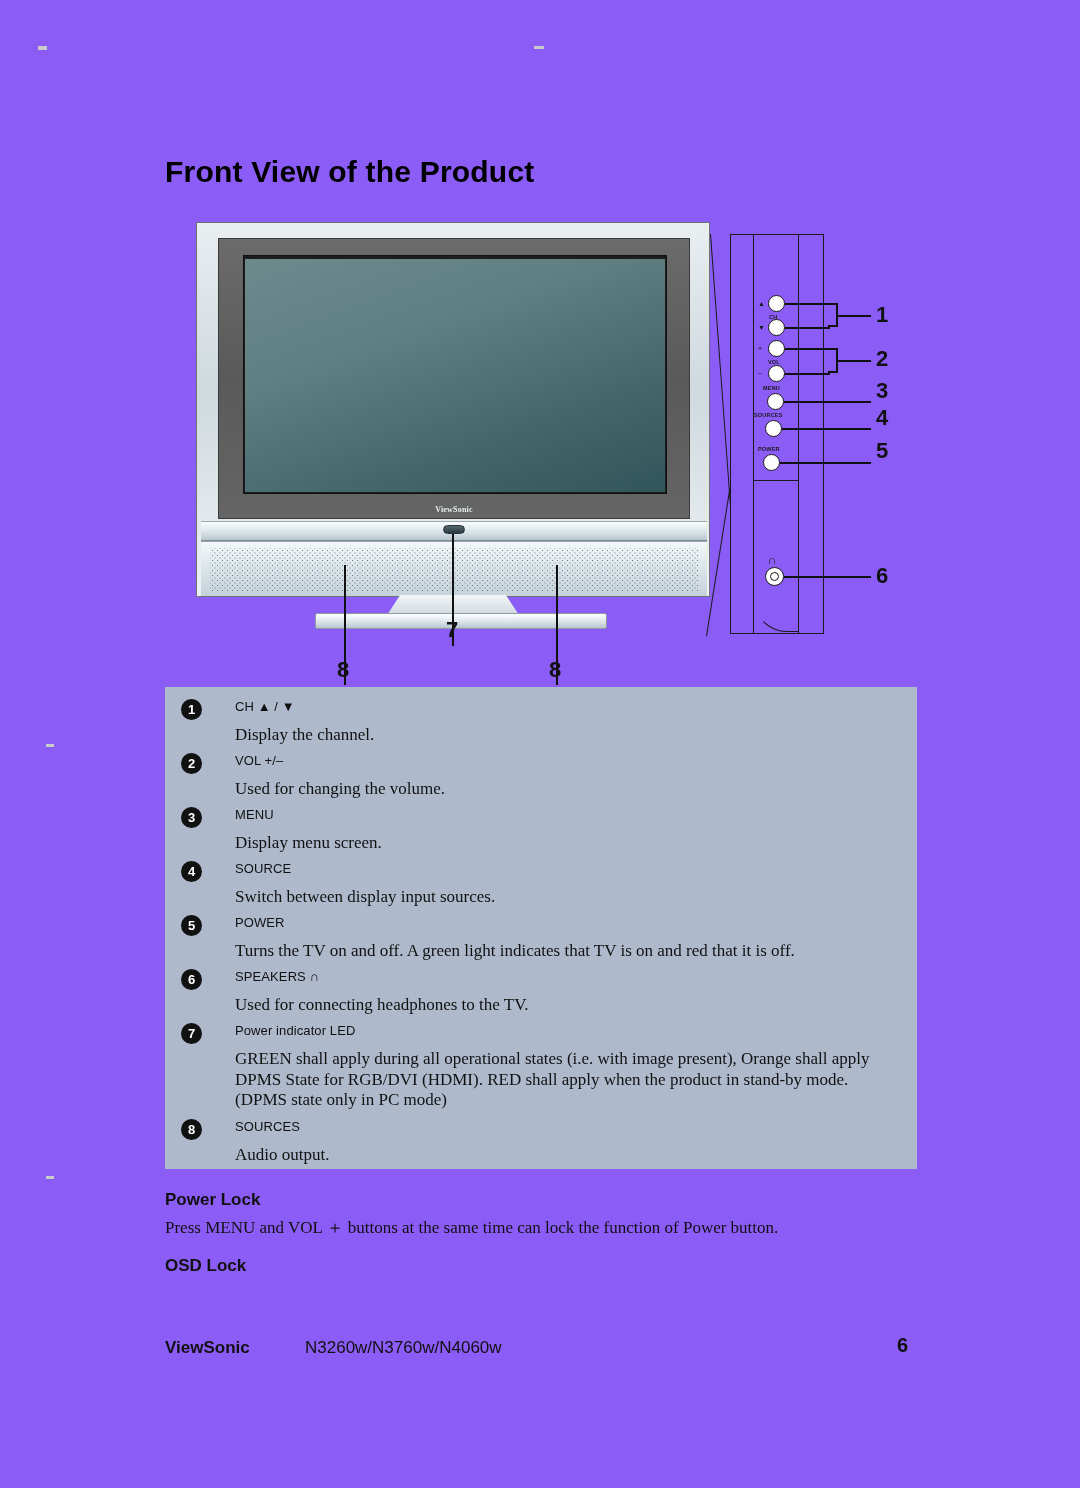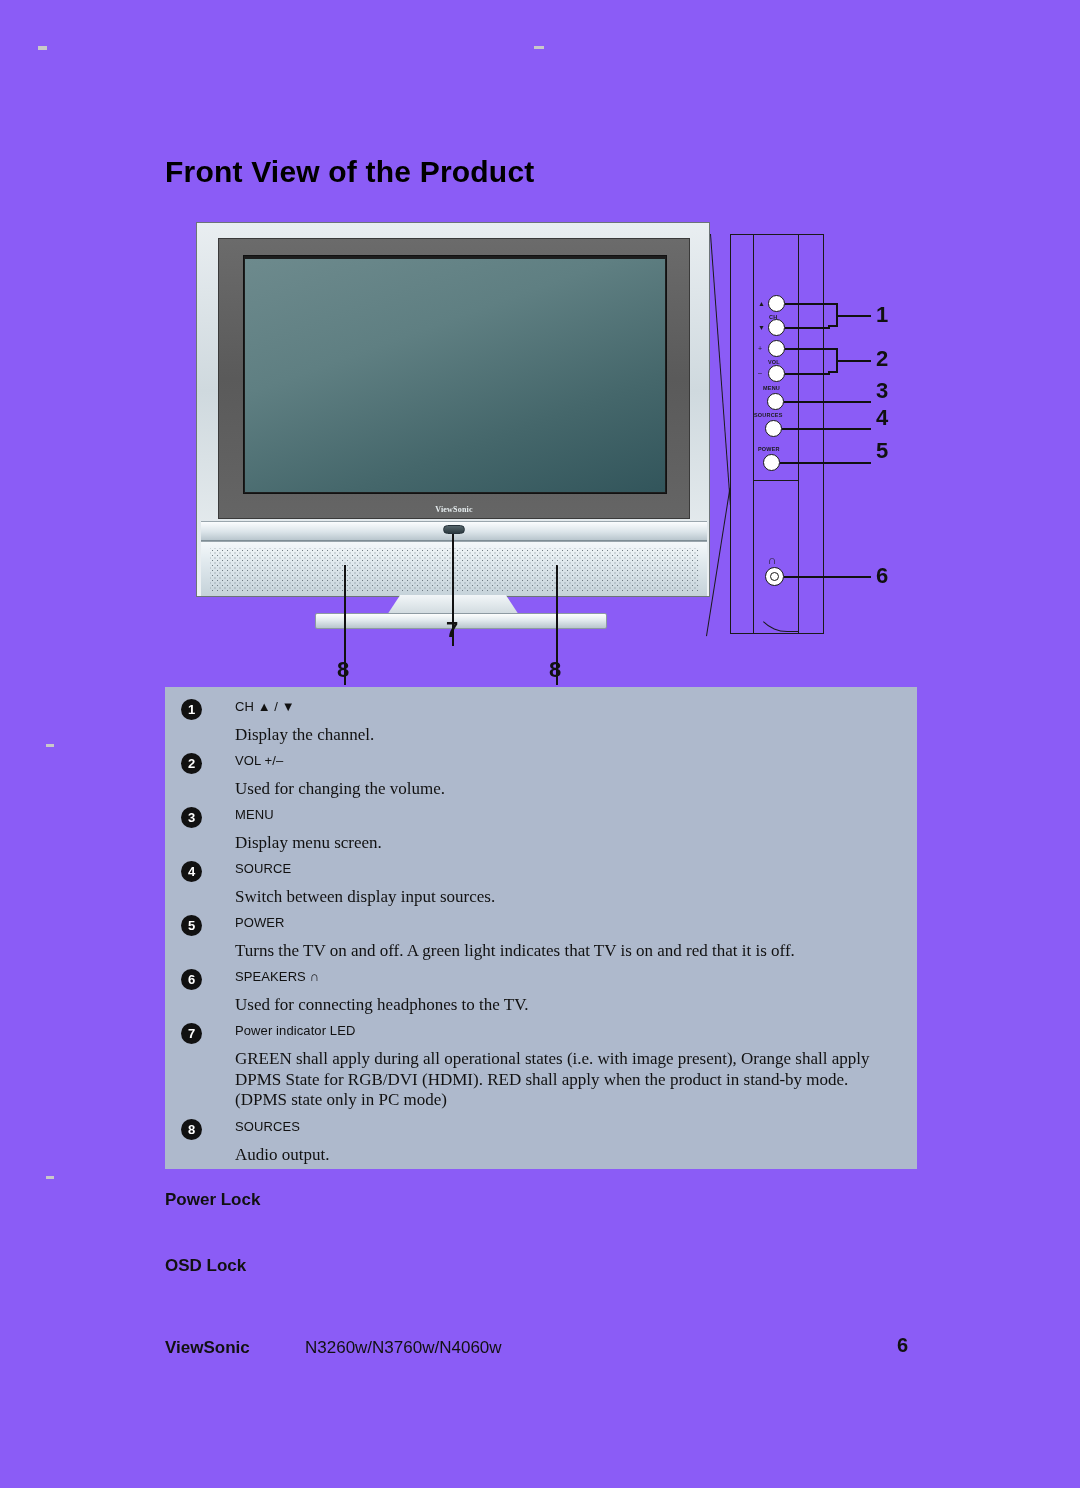--- a/index.html
+++ b/index.html
@@ -325,20 +325,21 @@
     </div>
 
     <div class="spec-item">
       <span class="bullet" style="top:432px;">8</span>
       <span class="spec-head" style="top:432px;">SOURCES</span>
       <span class="spec-body" style="top:458px;">Audio output.</span>
     </div>
   </div>
 
   <div class="lock-head" style="top:1190px;">Power Lock</div>
+  <div class="lock-body" style="top:1216px;">Press MENU and VOL ＋ buttons at the same time can lock the function of Power button.</div>
 
   <div class="lock-head" style="top:1256px;">OSD Lock</div>
 
   <div class="footer-brand">ViewSonic</div>
   <div class="footer-models">N3260w/N3760w/N4060w</div>
   <div class="footer-page">6</div>
 
 </div>
 
 </body></html>

